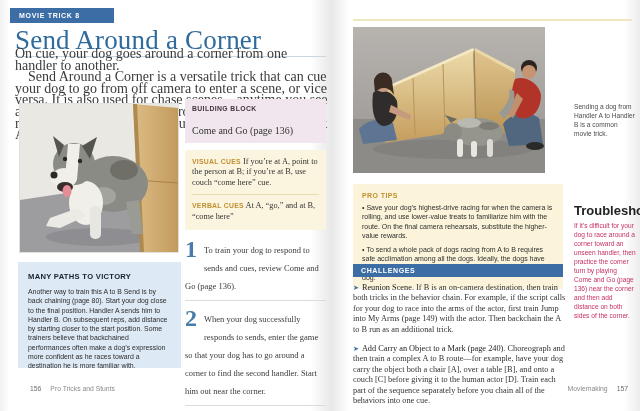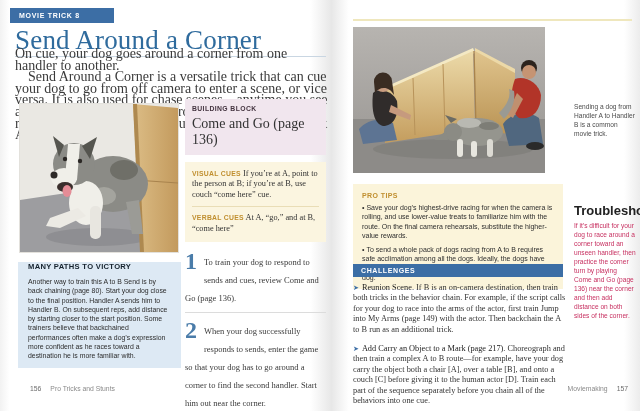--- a/index.html
+++ b/index.html
@@ -25,35 +25,35 @@
   .title-rule { position:absolute; left:15px; top:56px; width:311px; height:1px; background:#c9d6e2; }
   .intro { position:absolute; left:15px; top:48px; width:314px; font-size:14px; line-height:11.6px; color:#3a3a3a; }
   .intro .indent { text-indent:13px; }
 
   .photo-left { position:absolute; left:20px; top:104px; width:158px; height:148px; box-shadow:0 0 0 1px #e3e1dc; }
   .photo-left svg, .photo-right svg { display:block; width:100%; height:100%; }
 
   .col-right { position:absolute; left:185px; top:99px; width:141px; }
   .bblock { background:#f1e6ee; padding:6px 7px 7px; margin-bottom:7px; }
   .bblock-label { font-family:"Liberation Sans", sans-serif; font-weight:bold; font-size:6.8px; letter-spacing:.4px; color:#43333f; }
-  .bblock-value { font-size:14px; color:#333; margin-top:4px; }
+  .bblock-value { font-size:10px; color:#333; margin-top:13px; }
   .cues { background:#fbf5e0; padding:7px 7px 8px; }
   .cue-label { font-family:"Liberation Sans", sans-serif; font-weight:bold; font-size:6.8px; letter-spacing:.3px; color:#c08f2f; }
   .cue-text { font-size:8.3px; line-height:10.4px; color:#333; }
   .cue-divider { border:none; border-top:1px solid #e9ddb6; margin:6px 0; }
 
   .steps { margin-top:9px; }
   .step { overflow:hidden; }
   .step + .step { border-top:1px solid #dcdcdc; padding-top:7px; margin-top:7px; }
   .step-num { float:left; width:19px; font-size:24px; line-height:20px; font-weight:bold; color:#4a7ca9; }
   .step-text { font-size:8.5px; line-height:10.8px; color:#3a3a3a; }
 
   .victory {
     position:absolute; left:18px; top:262px; width:163px; height:106px;
-    background:#dde9f4; padding:0 10px;
+    background:#dde9f4; padding:10px 10px;
     font-family:"Liberation Sans", sans-serif;
   }
   .victory-title { font-size:7.6px; font-weight:bold; color:#16232e; letter-spacing:.3px; margin-bottom:6px; }
   .victory-text { font-size:6.9px; line-height:9.3px; color:#2c2c2c; }
 
   .footer { position:absolute; top:385px; font-family:"Liberation Sans", sans-serif; font-size:6.8px; color:#8a8a8a; }
   .footer-left { left:30px; }
   .footer-right { right:12px; }
   .footer .pg { color:#6b6b6b; }
   .footer-left .pg { margin-right:9px; }
@@ -247,21 +247,21 @@
   </div>
 
   <div class="challenges-banner">CHALLENGES</div>
 
   <div class="challenges-body">
     <p class="challenge">
       <span class="arrow">➤</span><span class="c-title">Reunion Scene.</span>
       <span>If B is an on-camera destination, then train both tricks in the behavior chain. For example, if the script calls for your dog to race into the arms of the actor, first train Jump into My Arms (page 149) with the actor. Then backchain the A to B run as an additional trick.</span>
     </p>
     <p class="challenge">
-      <span class="arrow">➤</span><span class="c-title">Add Carry an Object to a Mark (page 217).</span>
+      <span class="arrow">➤</span><span class="c-title">Add Carry an Object to a Mark (page 240).</span>
       <span>Choreograph and then train a complex A to B route—for example, have your dog carry the object both a chair [A], over a table [B], and onto a couch [C] before giving it to the human actor [D]. Train each part of the sequence separately before you chain all of the behaviors into one cue.</span>
     </p>
   </div>
 
   <div class="troubleshooting">
     <div class="trouble-title">Troubleshooting</div>
     <div class="trouble-text">If it’s difficult for your dog to race around a corner toward an unseen handler, then practice the corner turn by playing Come and Go (page 136) near the corner and then add distance on both sides of the corner.</div>
   </div>
 
   <div class="footer footer-right">

